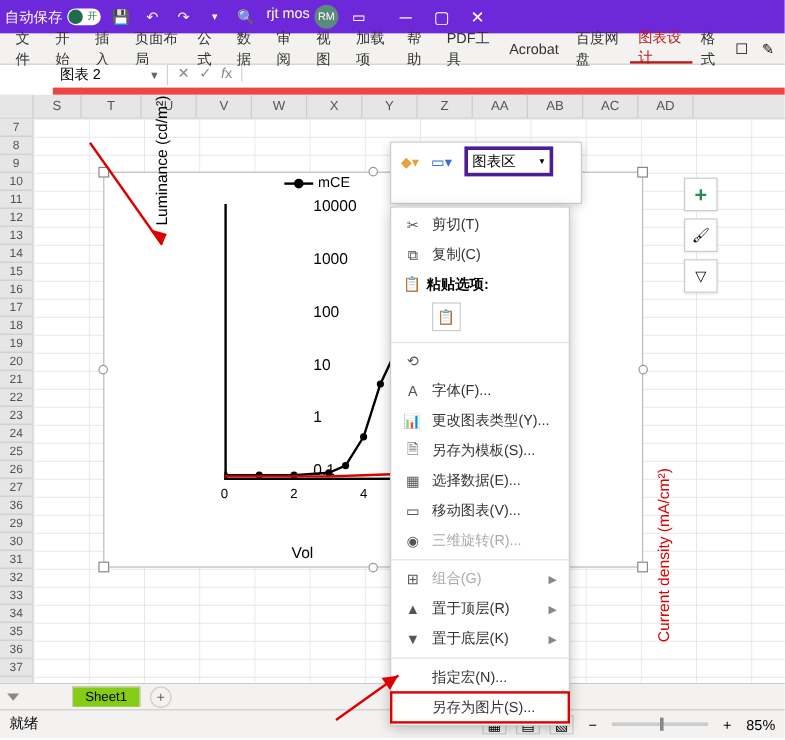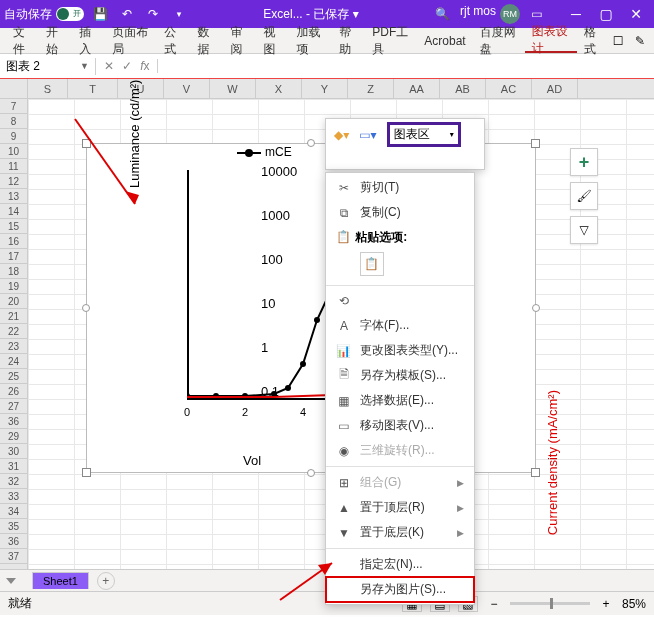--- a/index.html
+++ b/index.html
@@ -19,21 +19,21 @@
 .titlebar .winbtn { width: 28px; height: 22px; display: flex; align-items: center; justify-content: center; cursor: pointer; font-size: 14px; }
 
 
 .ribbon { height: 26px; background: #f3f2f1; border-bottom: 1px solid #d0d0d0; display: flex; align-items: stretch; padding-left: 6px; }
 .ribbon .tab { padding: 0 7px; display: flex; align-items: center; cursor: pointer; color: #333; }
 .ribbon .tab.active { color: #b91c1c; border-bottom: 2px solid #b91c1c; }
 .ribbon .rib-right { margin-left: auto; display: flex; align-items: center; gap: 6px; padding-right: 6px; }
 .ribbon .rib-icon { width: 16px; height: 16px; display:flex; align-items:center; justify-content:center; cursor:pointer; }
 
 
-.fxbar { height: 25px; display: flex; align-items: center; border-bottom: 1px solid #ef4444; }
+.fxbar { height: 25px; display: flex; align-items: flex-start; border-bottom: 6px solid #ef4444; margin-left: 44px; }
 .namebox { width: 96px; border-right: 1px solid #d0d0d0; display: flex; align-items: center; padding: 0 6px; background: #fff; }
 .namebox .dd { margin-left: auto; color: #666; font-size: 9px; }
 .fxbtns { display: flex; align-items: center; gap: 8px; padding: 0 8px; color: #888; border-right: 1px solid #d0d0d0; }
 .fxinput { flex: 1; display: flex; align-items: center; padding: 0 6px; }
 
 
 .colhdr-wrap { height: 20px; border-bottom: 1px solid #ccc; display: flex; background: #e6e6e6; }
 .corner { width: 28px; border-right: 1px solid #ccc; background: #e6e6e6; }
 .colhdr { display: flex; flex: 1; }
 .colcell { width: 46px; flex: 0 0 46px; border-right: 1px solid #ccc; text-align: center; font-size: 11px; color: #555; line-height: 20px; }
@@ -93,21 +93,21 @@
 .mhead { padding: 4px 10px; font-size: 12px; font-weight: bold; }
 .paste-opt { padding: 2px 10px 6px 34px; }
 .paste-ic { width: 24px; height: 24px; border: 1px solid #ccc; display:inline-flex; align-items:center; justify-content:center; cursor:pointer; }
 .mitem.highlight { outline: 2px solid #d00; outline-offset: -1px; }
 
 
 .arrow2 { position: absolute; left: 270px; top: 555px; width: 80px; height: 50px; z-index: 25; }
 
 
 .tabsbar { height: 22px; border-top: 1px solid #ccc; background: #f3f2f1; display: flex; align-items: center; padding-left: 30px; gap: 8px; }
-.tabsbar .stab { padding: 2px 10px; background: #8b5cf6; border: 1px solid #ccc; border-bottom: none; font-size: 11px; cursor:pointer; }
+.tabsbar .stab { padding: 2px 10px; background: #84cc16; border: 1px solid #ccc; border-bottom: none; font-size: 11px; cursor:pointer;margin-left:28px; }
 .tabsbar .addtab { width:18px; height:18px; border:1px solid #ccc; border-radius:50%; display:flex; align-items:center; justify-content:center; cursor:pointer; color:#666; }
 .tabsbar .tri { width:0; height:0; border-left:5px solid transparent; border-right:5px solid transparent; border-top:6px solid #888; margin-left:-24px; margin-right:8px; }
 
 
 .status { height: 24px; border-top: 1px solid #ccc; background: #f3f2f1; display: flex; align-items: center; padding: 0 8px; font-size: 11px; }
 .status .right { margin-left: auto; display: flex; align-items: center; gap: 8px; }
 .status .vbtn { width: 20px; height: 16px; border: 1px solid #ccc; cursor:pointer; display:flex; align-items:center; justify-content:center; }
 .status .slider { width: 80px; height: 3px; background: #ccc; position: relative; }
 .status .slider::after { content:""; position:absolute; left:50%; top:-4px; width:3px; height:11px; background:#888; }
 .status .zbtn { width: 16px; text-align: center; cursor: pointer; }
@@ -119,21 +119,20 @@
   <div class="autosave">
     <span>自动保存</span>
     <span class="toggle">
         <span style="font-size:8px;position:absolute;right:3px;top:1px;color:#1e6b50">开</span>
       </span>
   </div>
   <span class="tb-icon">💾</span>
   <span class="tb-icon">↶</span>
   <span class="tb-icon">↷</span>
   <span class="tb-icon" style="font-size:9px">▾</span>
-  <span class="spacer filename">Excel... - 已保存 ▾</span>
   <span class="tb-icon">🔍</span>
   <div class="user">
     <span>rjt mos</span>
     <span class="avatar">RM</span>
   </div>
   <span class="tb-icon">▭</span>
   <div class="winbtns">
     <span class="winbtn">─</span>
     <span class="winbtn">▢</span>
     <span class="winbtn">✕</span>

